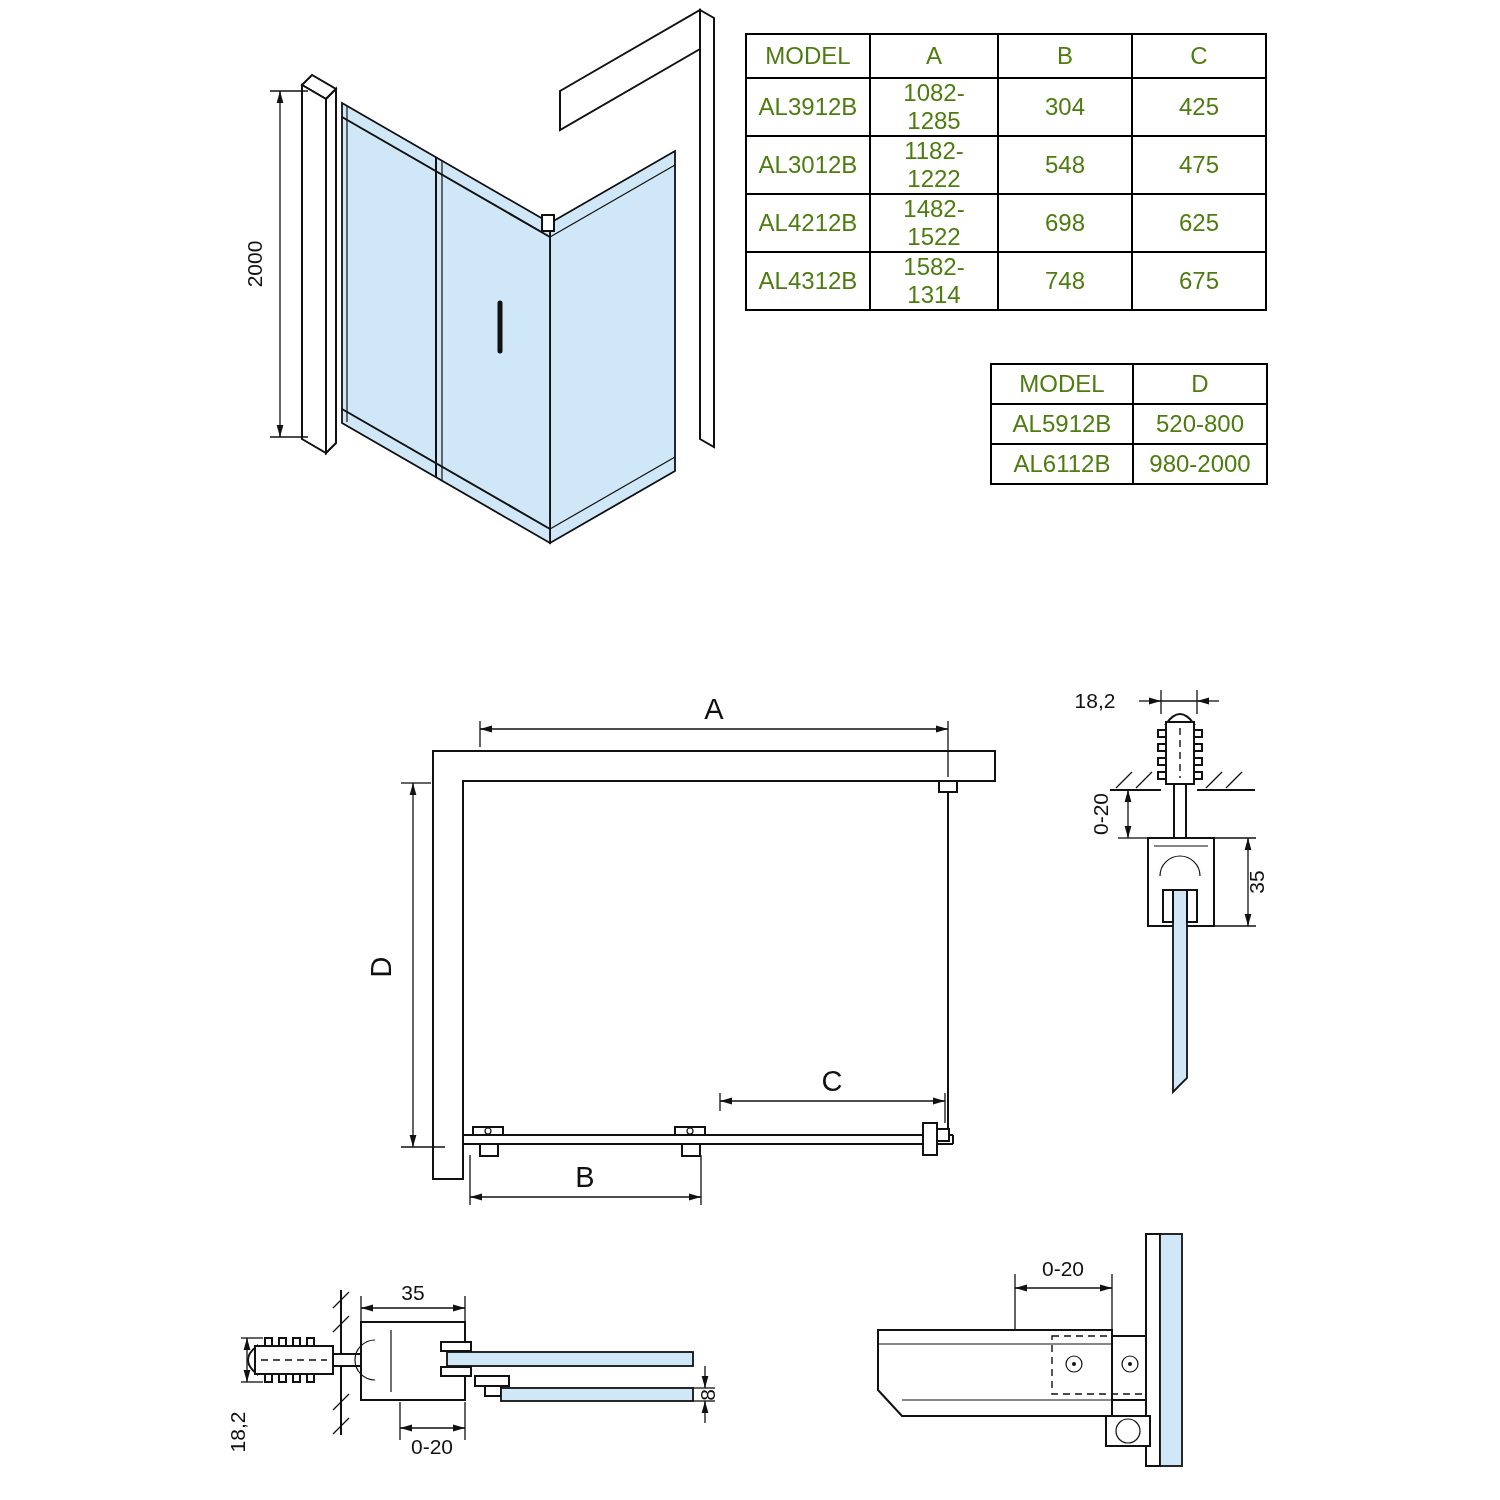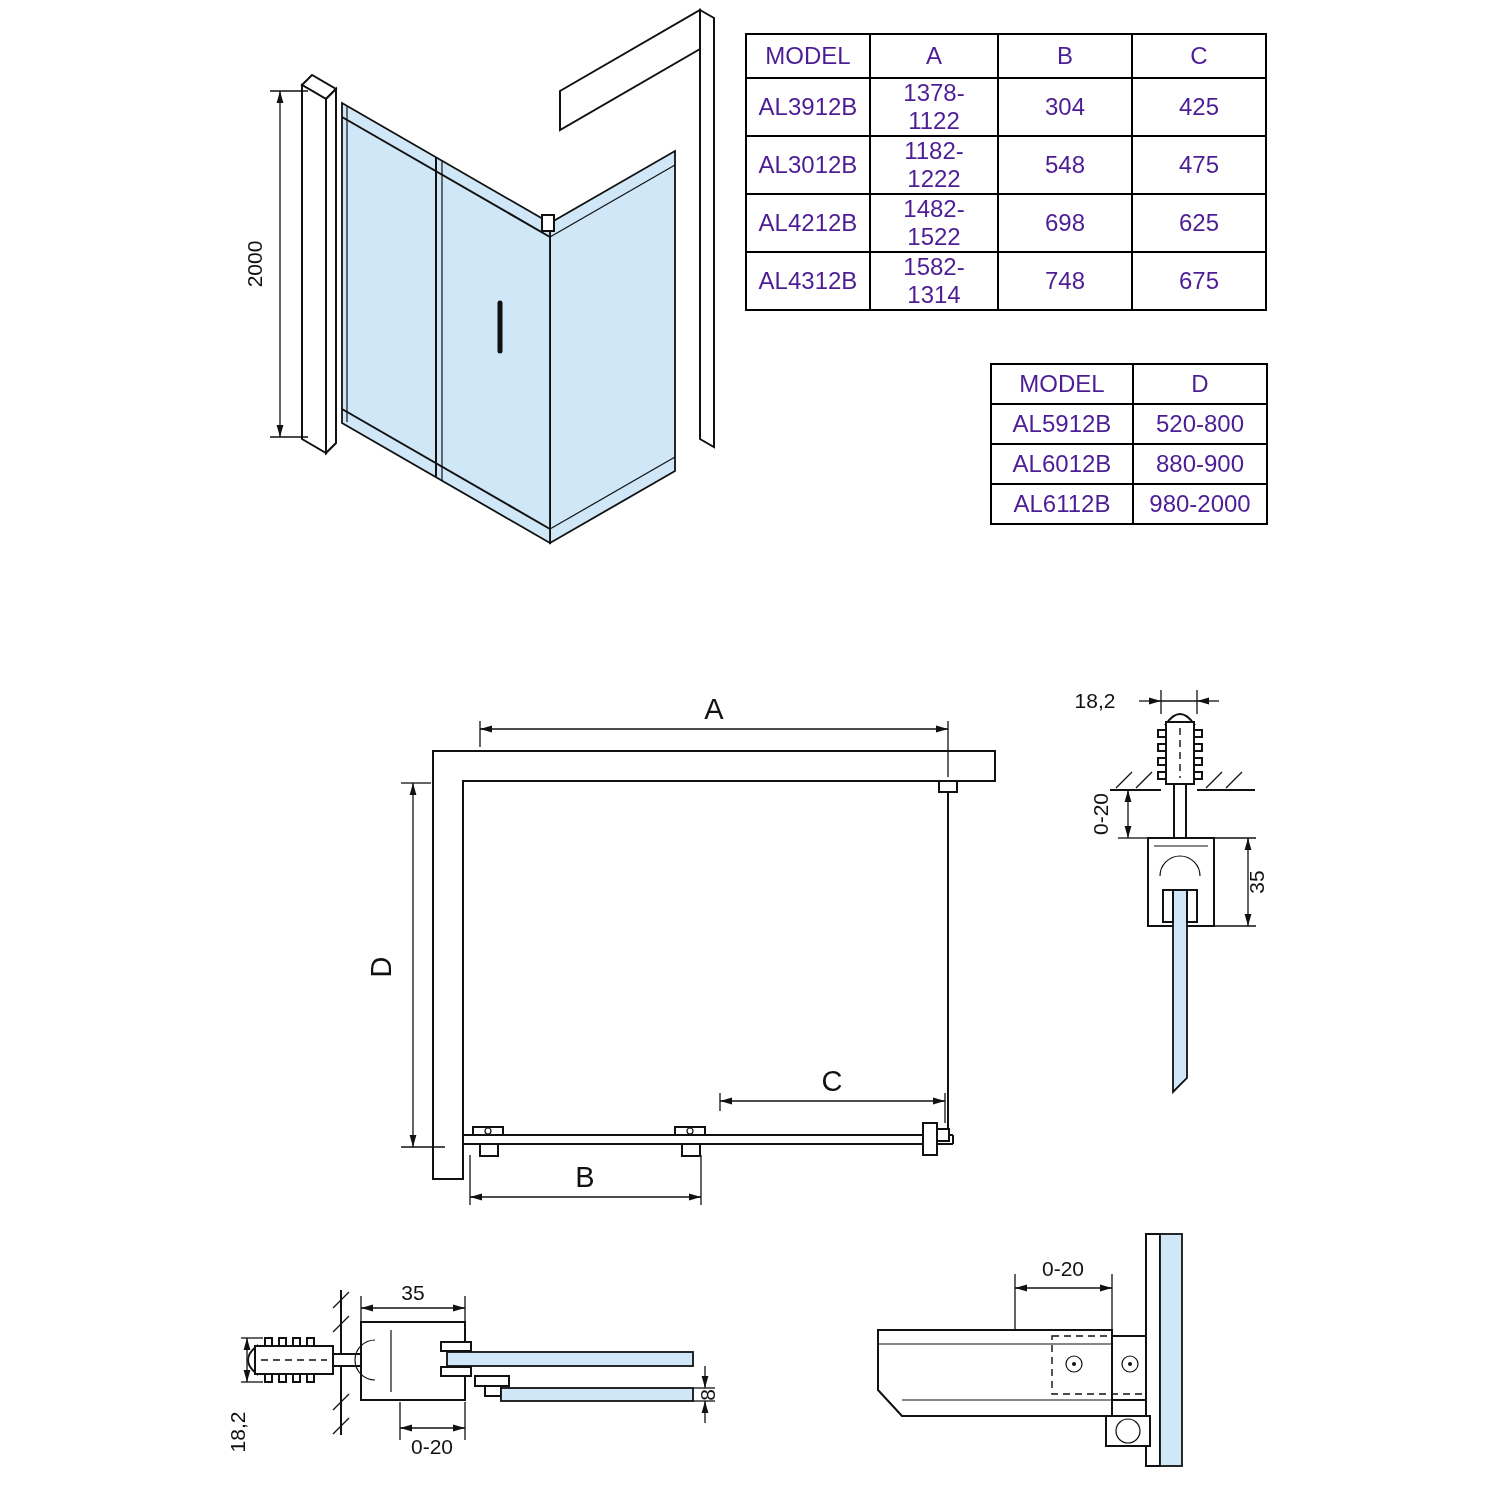--- a/index.html
+++ b/index.html
@@ -7,21 +7,21 @@
   .canvas {
     position:relative; width:1500px; height:1500px; background:#fff;
     font-family:"Liberation Sans", sans-serif; color:#111; overflow:hidden;
   }
   .abs { position:absolute; }
 
   table.spec { border-collapse:collapse; background:#fff; }
   table.spec th, table.spec td {
     border:2.5px solid #000; text-align:center; vertical-align:middle;
     font-weight:400; font-size:24px; padding:0 8px; height:44px;
-    font-family:"Liberation Sans", sans-serif; color:#4c1d95;
+    font-family:"Liberation Sans", sans-serif; color:#4d7c0f;
   }
   table.spec2 td, table.spec2 th { height:40px; }
 
   svg { overflow:visible; }
   svg .ln   { fill:none; stroke:#111; stroke-width:2; }
   svg .wh   { fill:#fff;  stroke:#111; stroke-width:2; }
   svg .gl   { fill:#cfe7f6; stroke:#111; stroke-width:1.8; }
   svg .thin { fill:none; stroke:#111; stroke-width:1.2; }
   svg .dim  { fill:none; stroke:#111; stroke-width:1.3; }
   svg .dash { fill:none; stroke:#111; stroke-width:1.4; stroke-dasharray:7 5; }
@@ -82,21 +82,21 @@
       <tr>
         <th style="width:124px">MODEL</th>
         <th style="width:128px">A</th>
         <th style="width:134px">B</th>
         <th style="width:134px">C</th>
       </tr>
     </thead>
     <tbody>
       <tr>
         <td>AL3912B</td>
-        <td>1378-1122</td>
+        <td>1082-1285</td>
         <td>304</td>
         <td>425</td>
       </tr>
       <tr>
         <td>AL3012B</td>
         <td>1182-1222</td>
         <td>548</td>
         <td>475</td>
       </tr>
       <tr>
@@ -118,24 +118,20 @@
     <thead>
       <tr>
         <th style="width:142px">MODEL</th>
         <th style="width:134px">D</th>
       </tr>
     </thead>
     <tbody>
       <tr>
         <td>AL5912B</td>
         <td>520-800</td>
-      </tr>
-      <tr>
-        <td>AL6012B</td>
-        <td>880-900</td>
       </tr>
       <tr>
         <td>AL6112B</td>
         <td>980-2000</td>
       </tr>
     </tbody>
   </table>
 
   <svg class="abs" style="left:385px; top:685px;" width="630" height="545" viewBox="0 0 630 545">
     <defs>

